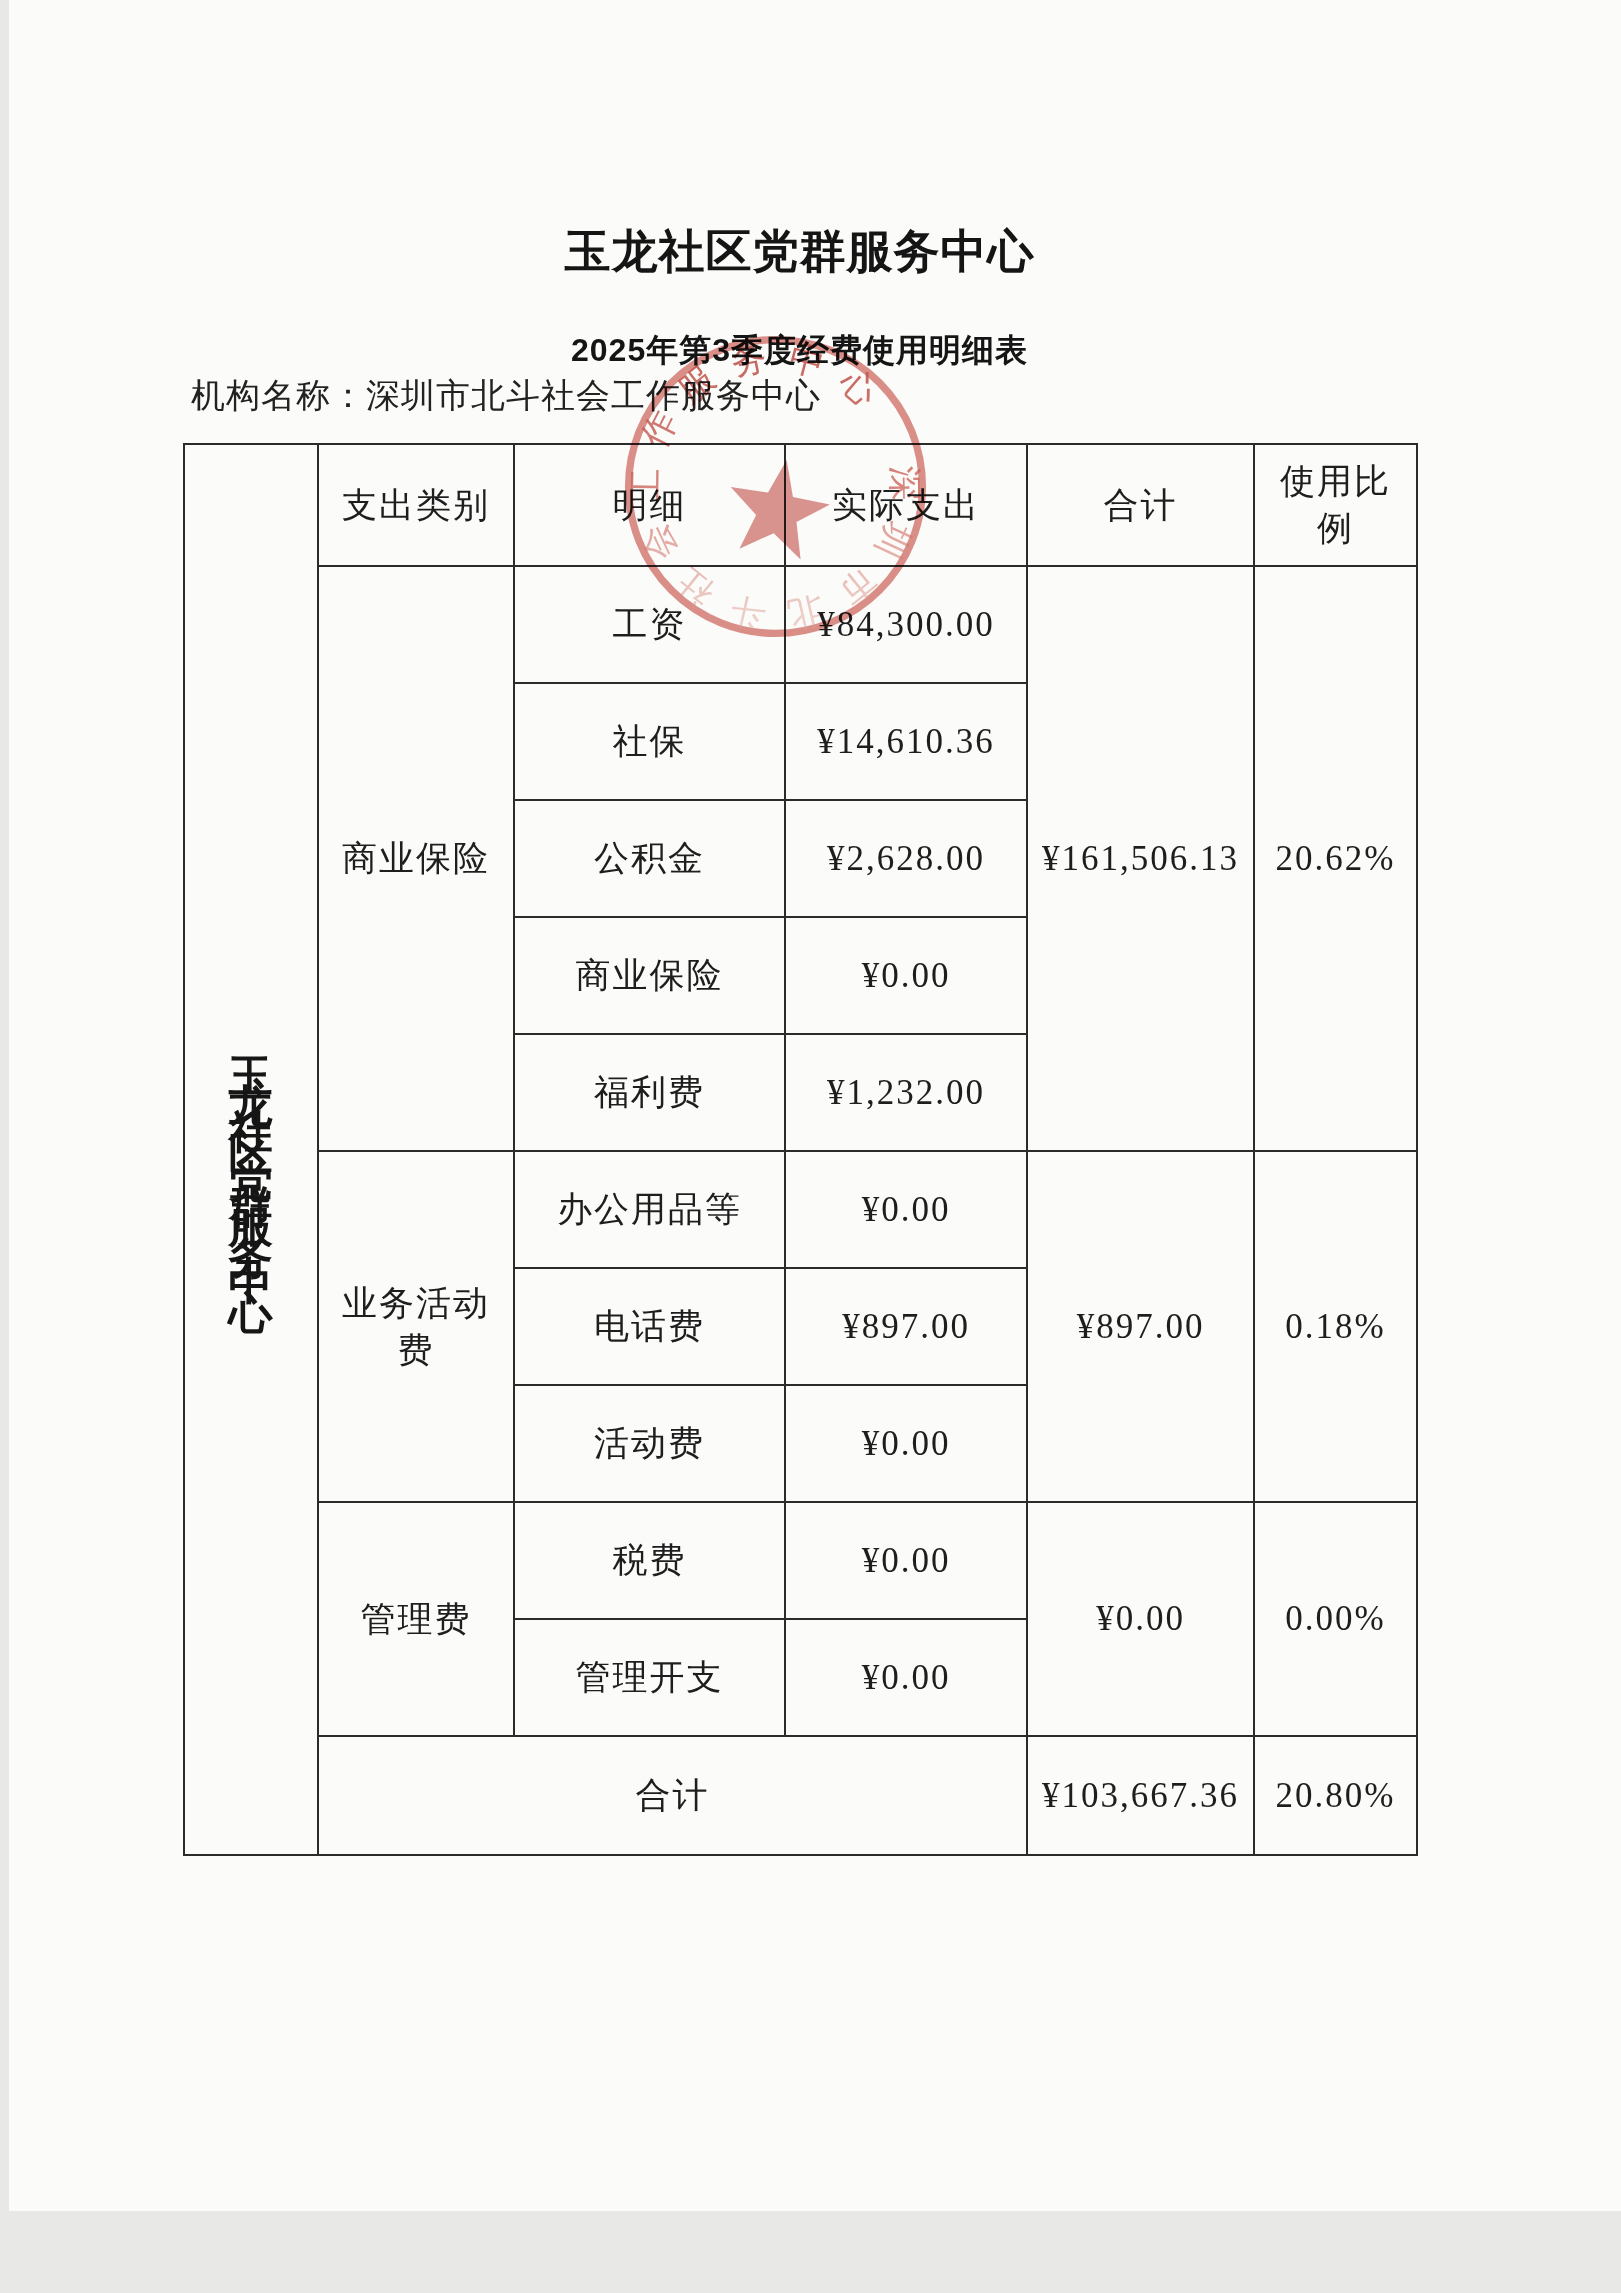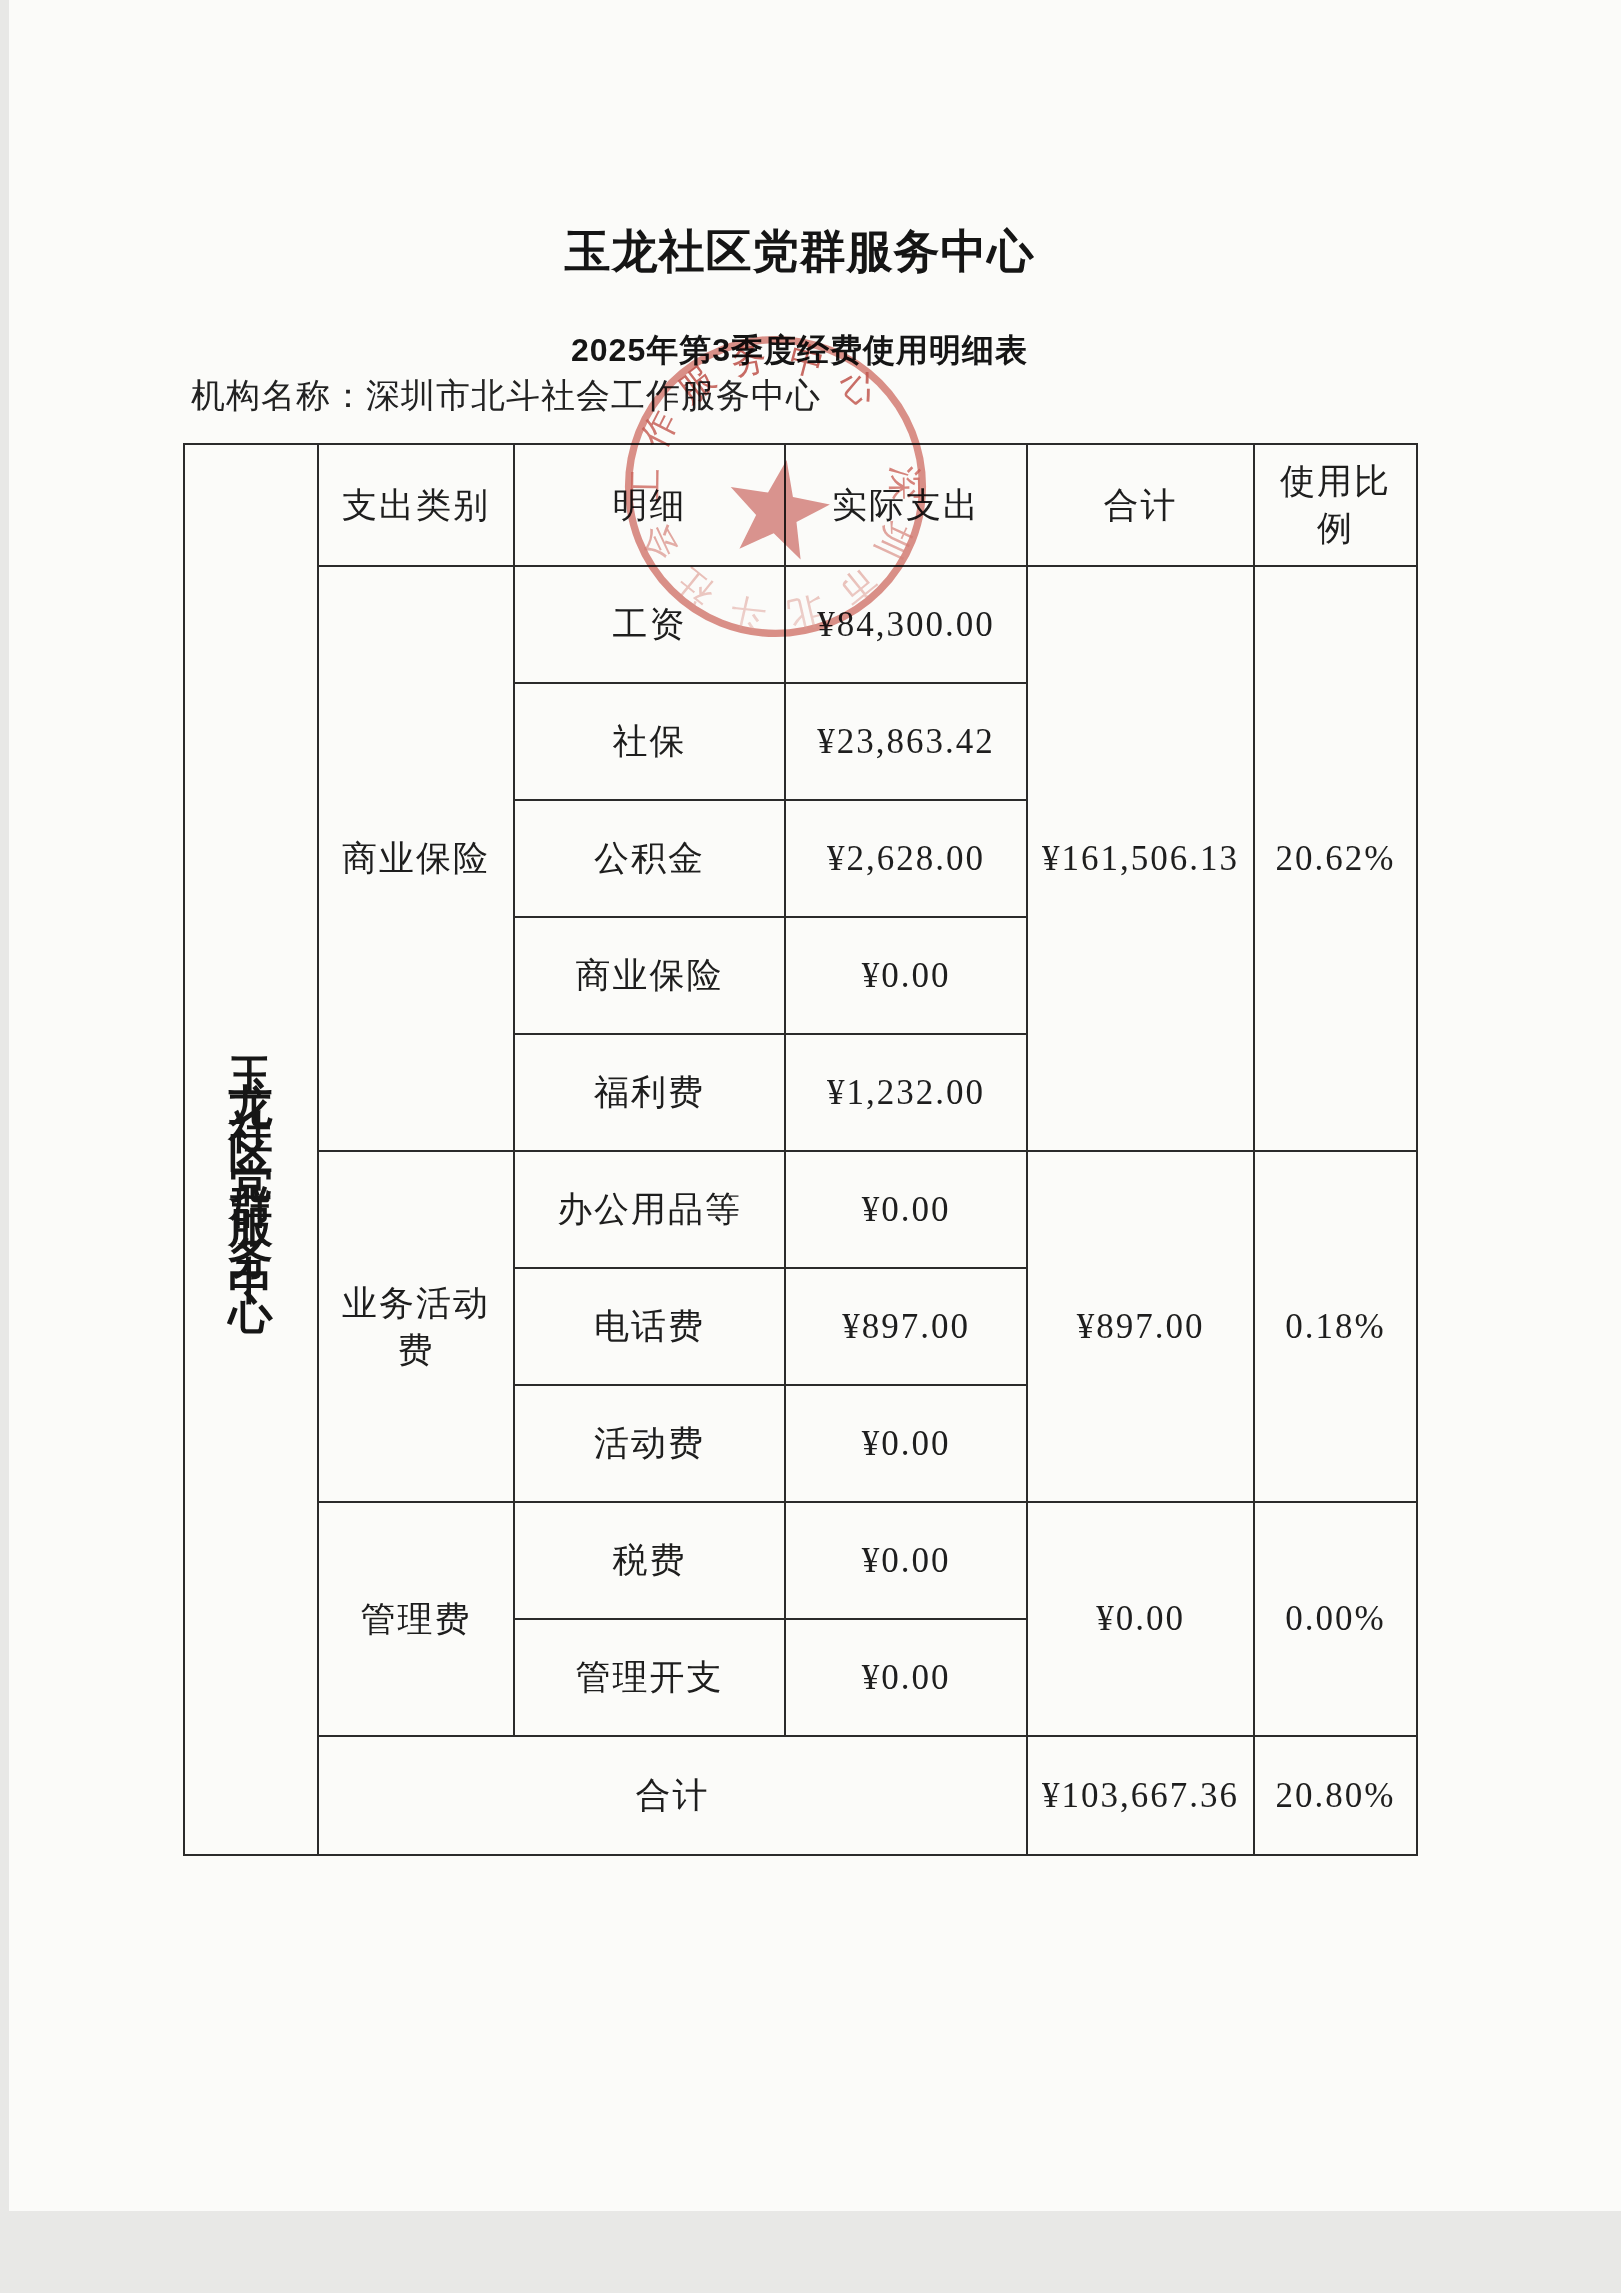--- a/index.html
+++ b/index.html
@@ -104,21 +104,21 @@
 
       <tr class="r-body">
         <td rowspan="5">商业保险</td>
         <td>工资</td>
         <td class="num">¥84,300.00</td>
         <td class="num" rowspan="5">¥161,506.13</td>
         <td class="num" rowspan="5">20.62%</td>
       </tr>
       <tr class="r-body">
         <td>社保</td>
-        <td class="num">¥23,863.42</td>
+        <td class="num">¥14,610.36</td>
       </tr>
       <tr class="r-body">
         <td>公积金</td>
         <td class="num">¥2,628.00</td>
       </tr>
       <tr class="r-body">
         <td>商业保险</td>
         <td class="num">¥0.00</td>
       </tr>
       <tr class="r-body">

